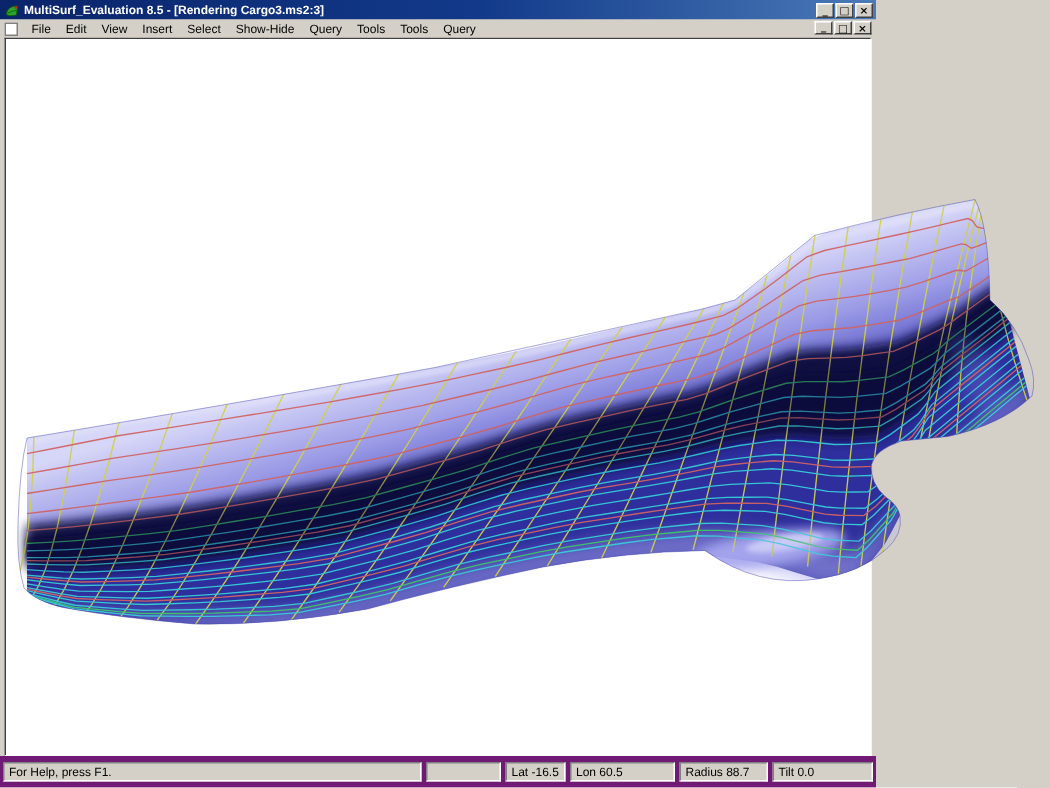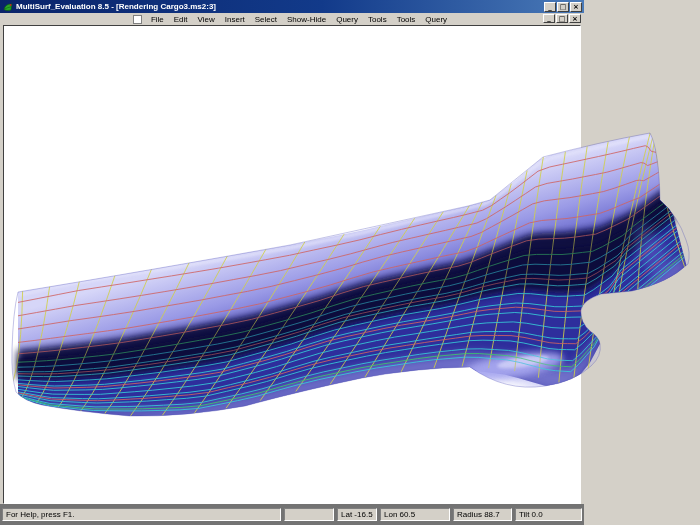--- a/index.html
+++ b/index.html
@@ -11,36 +11,36 @@
     background:linear-gradient(to right,#0a246a 0%,#123a8a 55%,#4a7ab8 100%);position:relative;z-index:3;}
   .app-icon{width:10px;height:10px;margin:0 3px 0 1px;flex:0 0 auto;}
   .title-text{color:#fff;font-size:8px;font-weight:bold;white-space:nowrap;overflow:hidden;flex:1;letter-spacing:0;}
   .winbtns{display:flex;gap:1px;margin-left:2px;}
   .tbtn{width:12px;height:10px;border:1px solid;border-color:#ffffff #404040 #404040 #ffffff;
     background:#d4d0c8;font:bold 7px "DejaVu Sans",sans-serif;display:flex;align-items:flex-end;
     justify-content:center;color:#000;line-height:6px;box-sizing:border-box;padding:0 0 1px 0;}
   .tbtn.glyph-center{align-items:center;padding:0;}
 
   
-  .menubar{height:12px;display:flex;align-items:center;background:#d4d0c8;position:relative;z-index:3;padding:0 2px;justify-content:center;}
+  .menubar{height:12px;display:flex;align-items:center;background:#d4d0c8;position:relative;z-index:3;padding:0 2px;}
   .mdi-icon{width:9px;height:9px;margin:0 4px 0 1px;flex:0 0 auto;border:1px solid #808080;background:#fff;box-sizing:border-box;}
   .mdi-icon .bar{height:3px;background:#0a246a;}
   .menu-item{font-size:8px;color:#000;padding:1px 5px;white-space:nowrap;}
   .menubar .winbtns{position:absolute;right:3px;top:1px;}
   .menubar .tbtn{height:9px;}
 
   
   .client{flex:1;margin:0 3px;background:#ffffff;border:1px solid;
     border-color:#404040 #ffffff #ffffff #404040;position:relative;z-index:1;}
 
   
   #hull-svg{position:absolute;left:0;top:0;width:700px;height:525px;z-index:2;pointer-events:none;}
 
   
-  .statusbar{height:21px;display:flex;align-items:center;gap:3px;padding:0 2px;background:#737373;position:relative;z-index:3;}
+  .statusbar{height:21px;display:flex;align-items:center;gap:3px;padding:0 2px;background:#701a75;position:relative;z-index:3;}
   .sb-panel{height:13px;box-sizing:border-box;border:1px solid;border-color:#808080 #ffffff #ffffff #808080;
     font-size:8px;color:#000;padding:1px 3px;white-space:nowrap;overflow:hidden;background:#d4d0c8;}
   .sb-help{flex:0 0 279px;}
   .sb-p0{flex:0 0 143px;}
   .sb-p1{flex:0 0 50px;}
   .sb-p2{flex:0 0 40px;}
   .sb-p3{flex:0 0 70px;}
   .sb-p4{flex:0 0 59px;}
   .sb-p5{flex:1;}
 </style>

